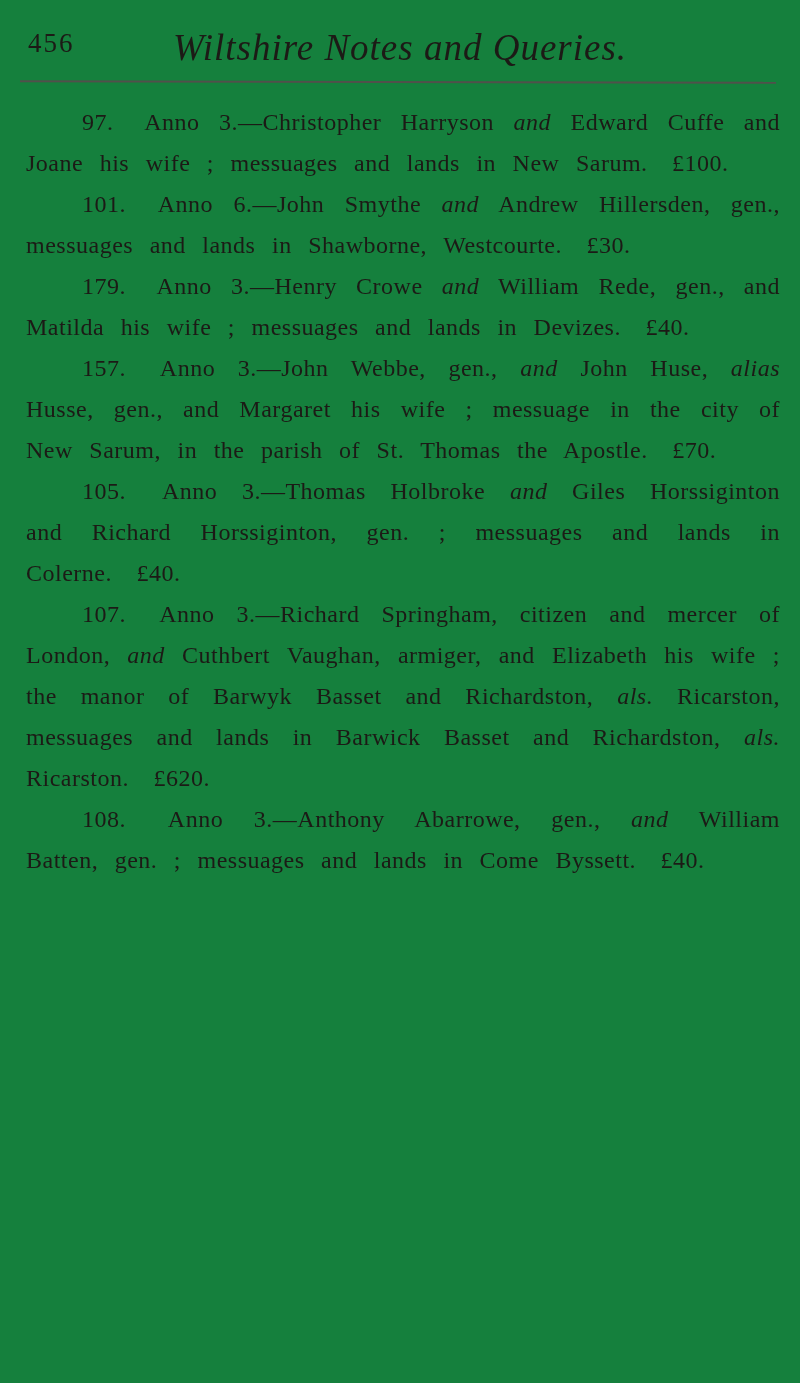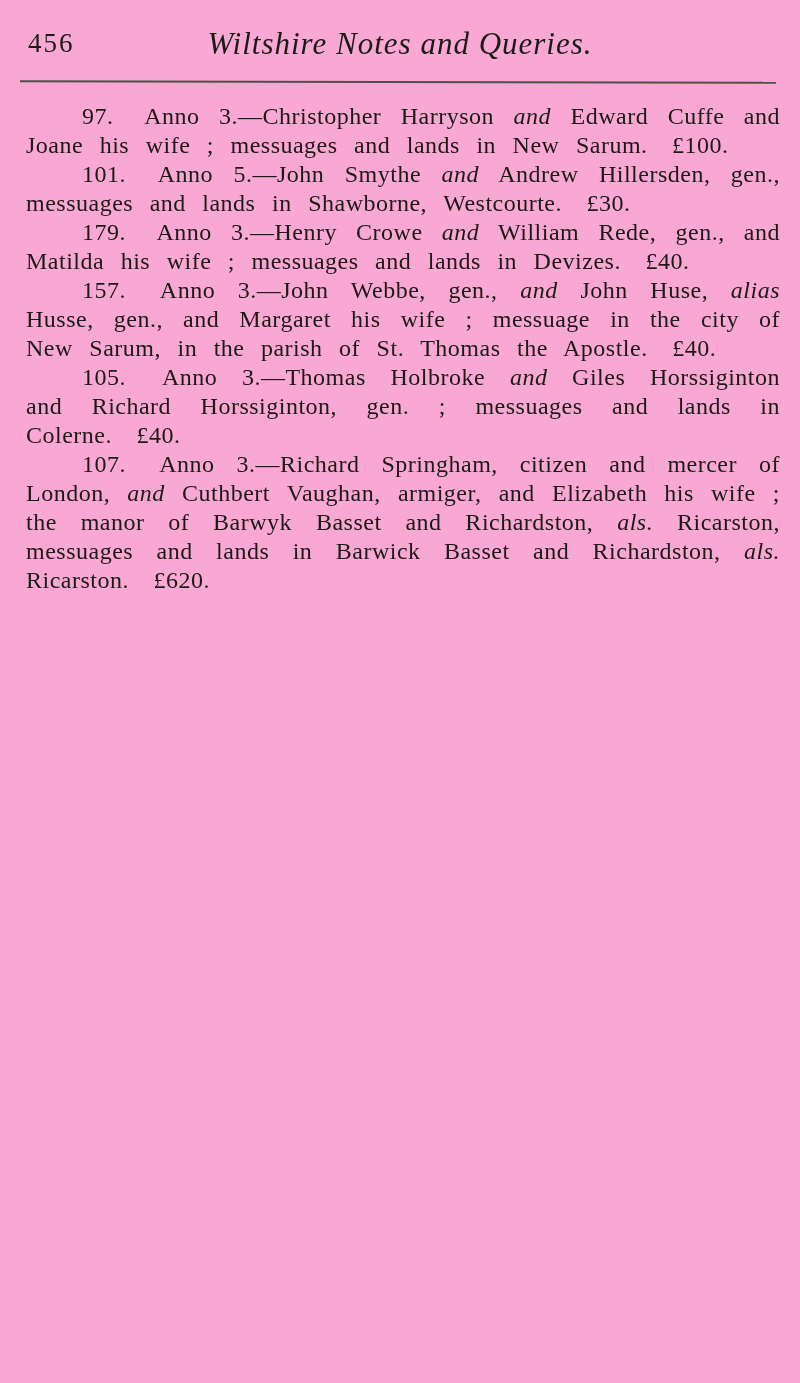--- a/index.html
+++ b/index.html
@@ -5,72 +5,73 @@
   * { box-sizing: border-box; }
   html, body { margin: 0; padding: 0; }
   body {
     font-family: "Liberation Serif", "DejaVu Serif", serif;
     background: #fbfaf6;
     color: #1c1a16;
   }
   .page {
     width: 800px;
     height: 1383px;
-    background: #f9a8d4;
+    background: #15803d;
     overflow: hidden;
     position: relative;
   }
   .header { position: relative; height: 84px; }
   .page-number {
     position: absolute;
     left: 28px;
     top: 28px;
     font-size: 27px;
     letter-spacing: 2px;
   }
   .page-title {
     position: absolute;
     left: 0; right: 0;
     top: 26px;
     text-align: center;
     font-style: italic;
-    font-size: 31px;
+    font-size: 37px;
     letter-spacing: 1px;
   }
   .rule {
     position: absolute;
     left: 20px;
     right: 24px;
     top: 81px;
     height: 2px;
     background: #51504b;
     transform: rotate(0.12deg);
   }
   .content { padding: 18px 20px 0 26px; }
   .entry {
     margin: 0;
     text-align: justify;
     text-indent: 56px;
     font-size: 24px;
-    line-height: 29px;
+    line-height: 41px;
     word-spacing: 10px;
     letter-spacing: 0.5px;
   }
   .entry em { font-style: italic; }
 </style>
 </head>
 <body>
 
 <div class="page">
   <header class="header">
     <span class="page-number">456</span>
     <span class="page-title">Wiltshire Notes and Queries.</span>
     <div class="rule"></div>
   </header>
   <main class="content">
       <p class="entry"><span>97.  Anno 3.—Christopher Harryson </span><em>and</em><span> Edward Cuffe and Joane his wife ; messuages and lands in New Sarum. £100.</span></p>
-      <p class="entry"><span>101.  Anno 5.—John Smythe </span><em>and</em><span> Andrew Hillersden, gen., messuages and lands in Shawborne, Westcourte. £30.</span></p>
+      <p class="entry"><span>101.  Anno 6.—John Smythe </span><em>and</em><span> Andrew Hillersden, gen., messuages and lands in Shawborne, Westcourte. £30.</span></p>
       <p class="entry"><span>179.  Anno 3.—Henry Crowe </span><em>and</em><span> William Rede, gen., and Matilda his wife ; messuages and lands in Devizes. £40.</span></p>
-      <p class="entry"><span>157.  Anno 3.—John Webbe, gen., </span><em>and</em><span> John Huse, </span><em>alias</em><span> Husse, gen., and Margaret his wife ; messuage in the city of New Sarum, in the parish of St. Thomas the Apostle. £40.</span></p>
+      <p class="entry"><span>157.  Anno 3.—John Webbe, gen., </span><em>and</em><span> John Huse, </span><em>alias</em><span> Husse, gen., and Margaret his wife ; messuage in the city of New Sarum, in the parish of St. Thomas the Apostle. £70.</span></p>
       <p class="entry"><span>105.  Anno 3.—Thomas Holbroke </span><em>and</em><span> Giles Horssiginton and Richard Horssiginton, gen. ; messuages and lands in Colerne. £40.</span></p>
       <p class="entry"><span>107.  Anno 3.—Richard Springham, citizen and mercer of London, </span><em>and</em><span> Cuthbert Vaughan, armiger, and Elizabeth his wife ; the manor of Barwyk Basset and Richardston, </span><em>als.</em><span> Ricarston, messuages and lands in Barwick Basset and Richardston, </span><em>als.</em><span> Ricarston. £620.</span></p>
+      <p class="entry"><span>108.  Anno 3.—Anthony Abarrowe, gen., </span><em>and</em><span> William Batten, gen. ; messuages and lands in Come Byssett. £40.</span></p>
     </main>
 </div>
 
 </body></html>

